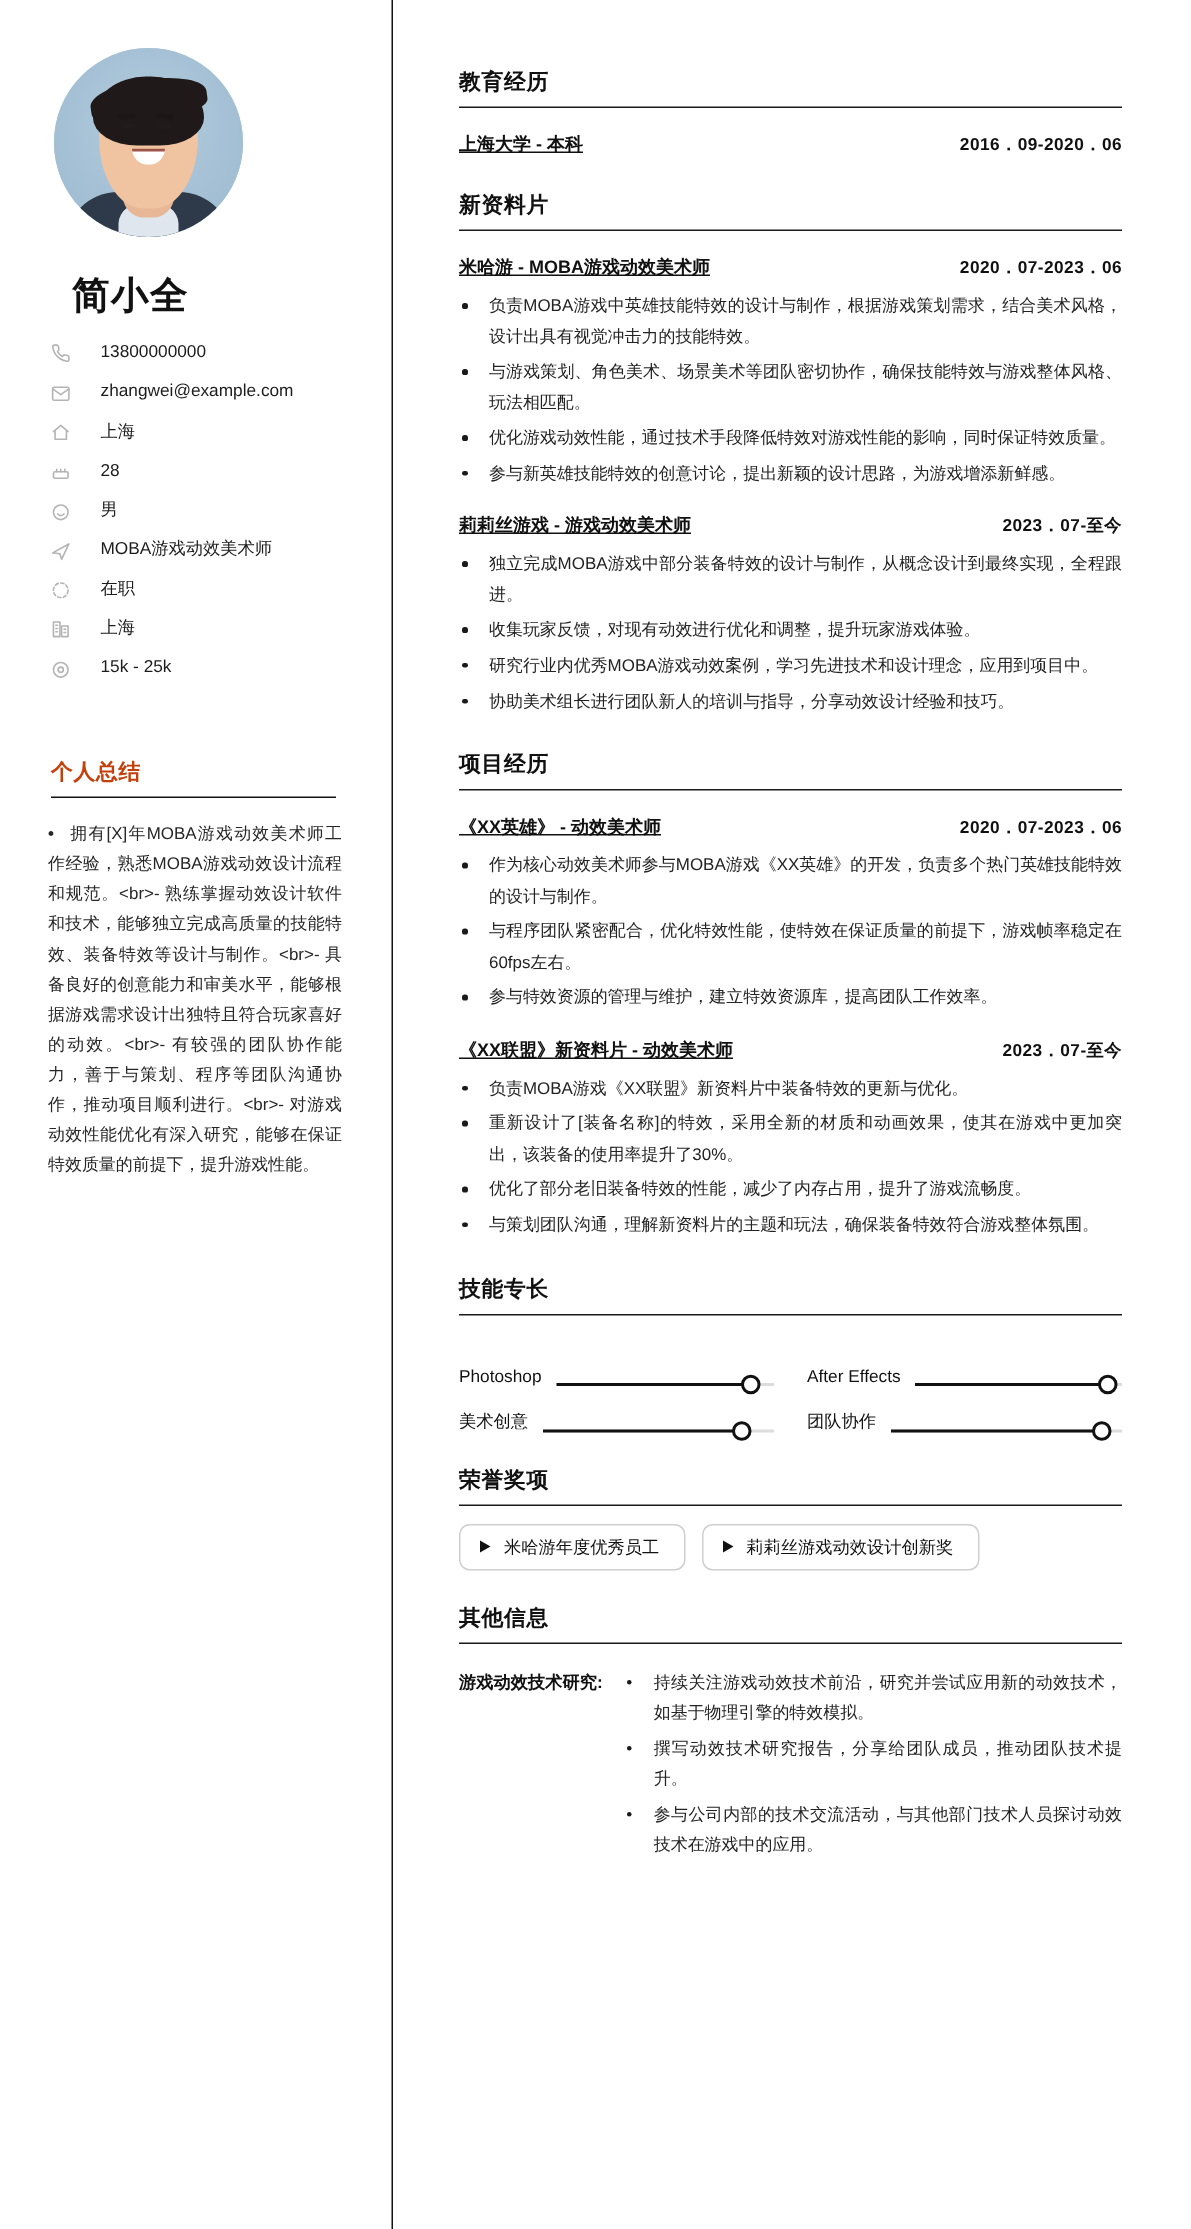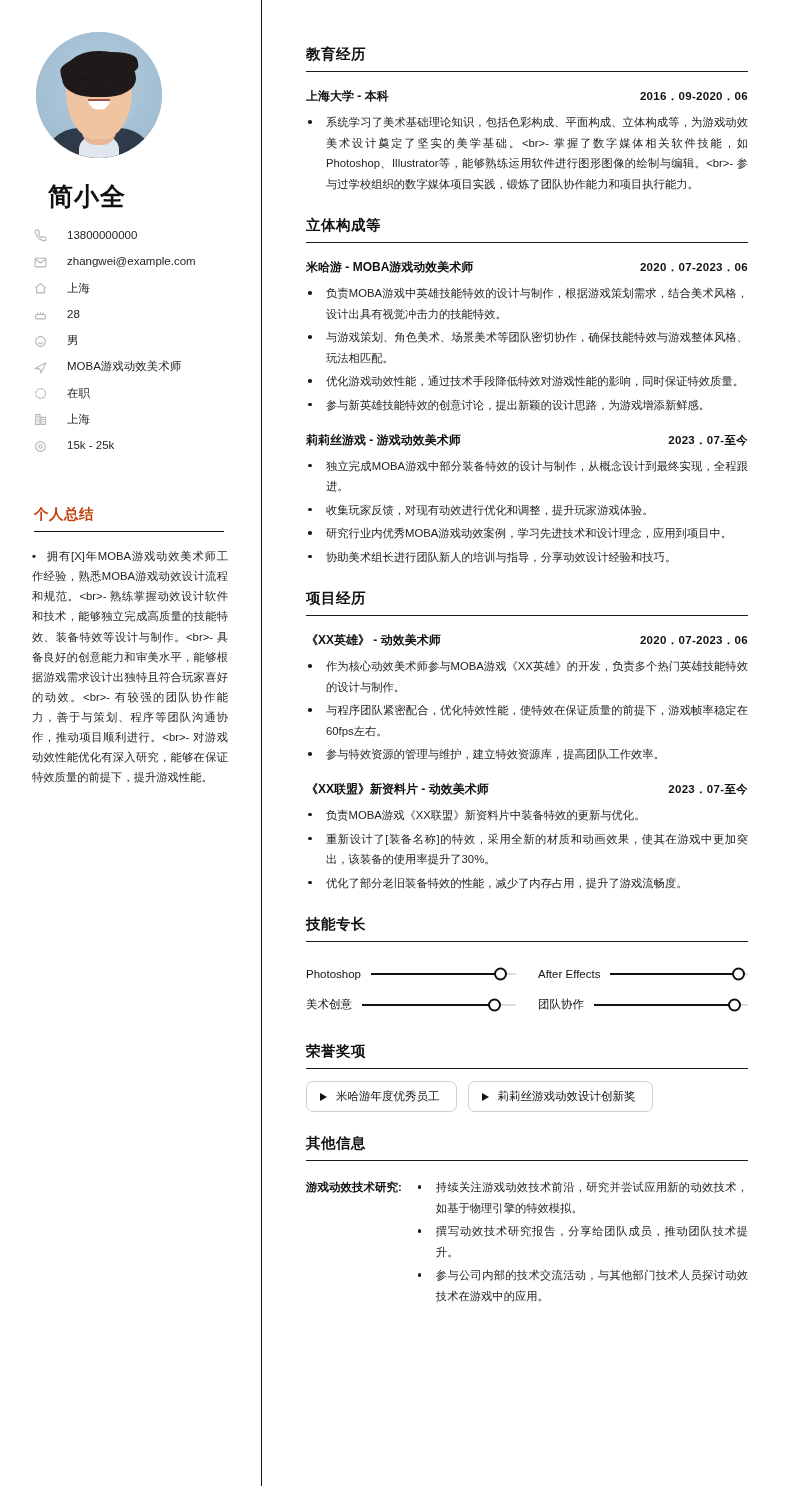--- a/index.html
+++ b/index.html
@@ -123,20 +123,21 @@
     display: flex;
     justify-content: space-between;
     align-items: baseline;
     gap: 12px;
     margin-bottom: 7px;
   }
   .entry-title {
     font-size: 12px;
     font-weight: bold;
     color: #111;
+    text-decoration: underline;
   }
   .entry-date {
     font-size: 11.5px;
     font-weight: bold;
     color: #111;
     white-space: nowrap;
     letter-spacing: .3px;
   }
   .bullets { margin: 0; padding: 0; list-style: none; }
   .bullets li {
@@ -160,21 +161,21 @@
   
   .skills-grid {
     display: grid;
     grid-template-columns: 1fr 1fr;
     column-gap: 22px;
     row-gap: 0;
     margin-top: 16px;
   }
   .skill-row {
     display: flex;
-    align-items: center;
+    align-items: flex-end;
     gap: 10px;
     height: 31px;
   }
   .skill-label {
     font-size: 11.5px;
     color: #111;
     white-space: nowrap;
     flex: 0 0 auto;
   }
   .skill-track {
@@ -359,28 +360,25 @@
   <main class="main">
 
     <section class="section">
       <h2 class="section-title">教育经历</h2>
 
       <div class="entry">
         <div class="entry-head">
           <span class="entry-title">上海大学 - 本科</span>
           <span class="entry-date">2016．09-2020．06</span>
         </div>
-        <ul class="bullets">
-          <li>系统学习了美术基础理论知识，包括色彩构成、平面构成、立体构成等，为游戏动效美术设计奠定了坚实的美学基础。&lt;br&gt;- 掌握了数字媒体相关软件技能，如Photoshop、Illustrator等，能够熟练运用软件进行图形图像的绘制与编辑。&lt;br&gt;- 参与过学校组织的数字媒体项目实践，锻炼了团队协作能力和项目执行能力。</li>
-        </ul>
       </div>
     </section>
 
     <section class="section">
-      <h2 class="section-title">立体构成等</h2>
+      <h2 class="section-title">新资料片</h2>
 
       <div class="entry">
         <div class="entry-head">
           <span class="entry-title">米哈游 - MOBA游戏动效美术师</span>
           <span class="entry-date">2020．07-2023．06</span>
         </div>
         <ul class="bullets">
           <li>负责MOBA游戏中英雄技能特效的设计与制作，根据游戏策划需求，结合美术风格，设计出具有视觉冲击力的技能特效。</li>
           <li>与游戏策划、角色美术、场景美术等团队密切协作，确保技能特效与游戏整体风格、玩法相匹配。</li>
           <li>优化游戏动效性能，通过技术手段降低特效对游戏性能的影响，同时保证特效质量。</li>
@@ -419,20 +417,21 @@
 
       <div class="entry">
         <div class="entry-head">
           <span class="entry-title">《XX联盟》新资料片 - 动效美术师</span>
           <span class="entry-date">2023．07-至今</span>
         </div>
         <ul class="bullets">
           <li>负责MOBA游戏《XX联盟》新资料片中装备特效的更新与优化。</li>
           <li>重新设计了[装备名称]的特效，采用全新的材质和动画效果，使其在游戏中更加突出，该装备的使用率提升了30%。</li>
           <li>优化了部分老旧装备特效的性能，减少了内存占用，提升了游戏流畅度。</li>
+          <li>与策划团队沟通，理解新资料片的主题和玩法，确保装备特效符合游戏整体氛围。</li>
         </ul>
       </div>
     </section>
 
     <section class="section">
       <h2 class="section-title">技能专长</h2>
 
       <div class="skills-grid">
 
         <div class="skill-row">

